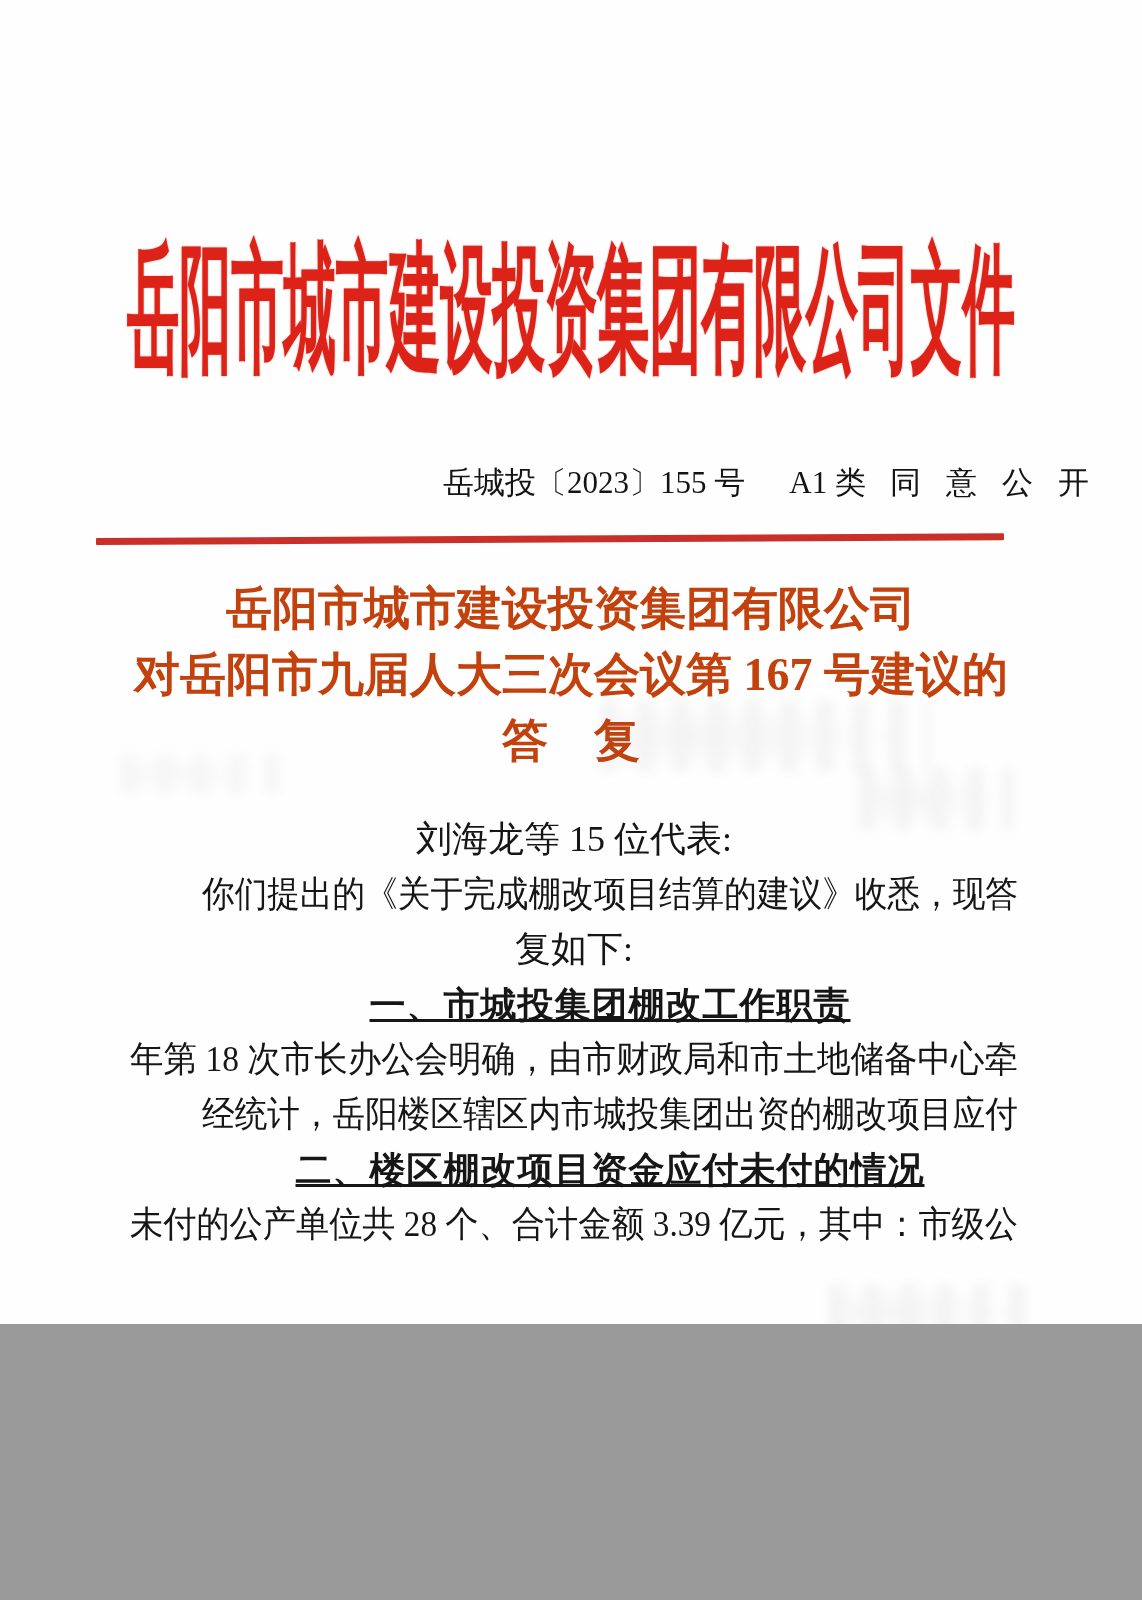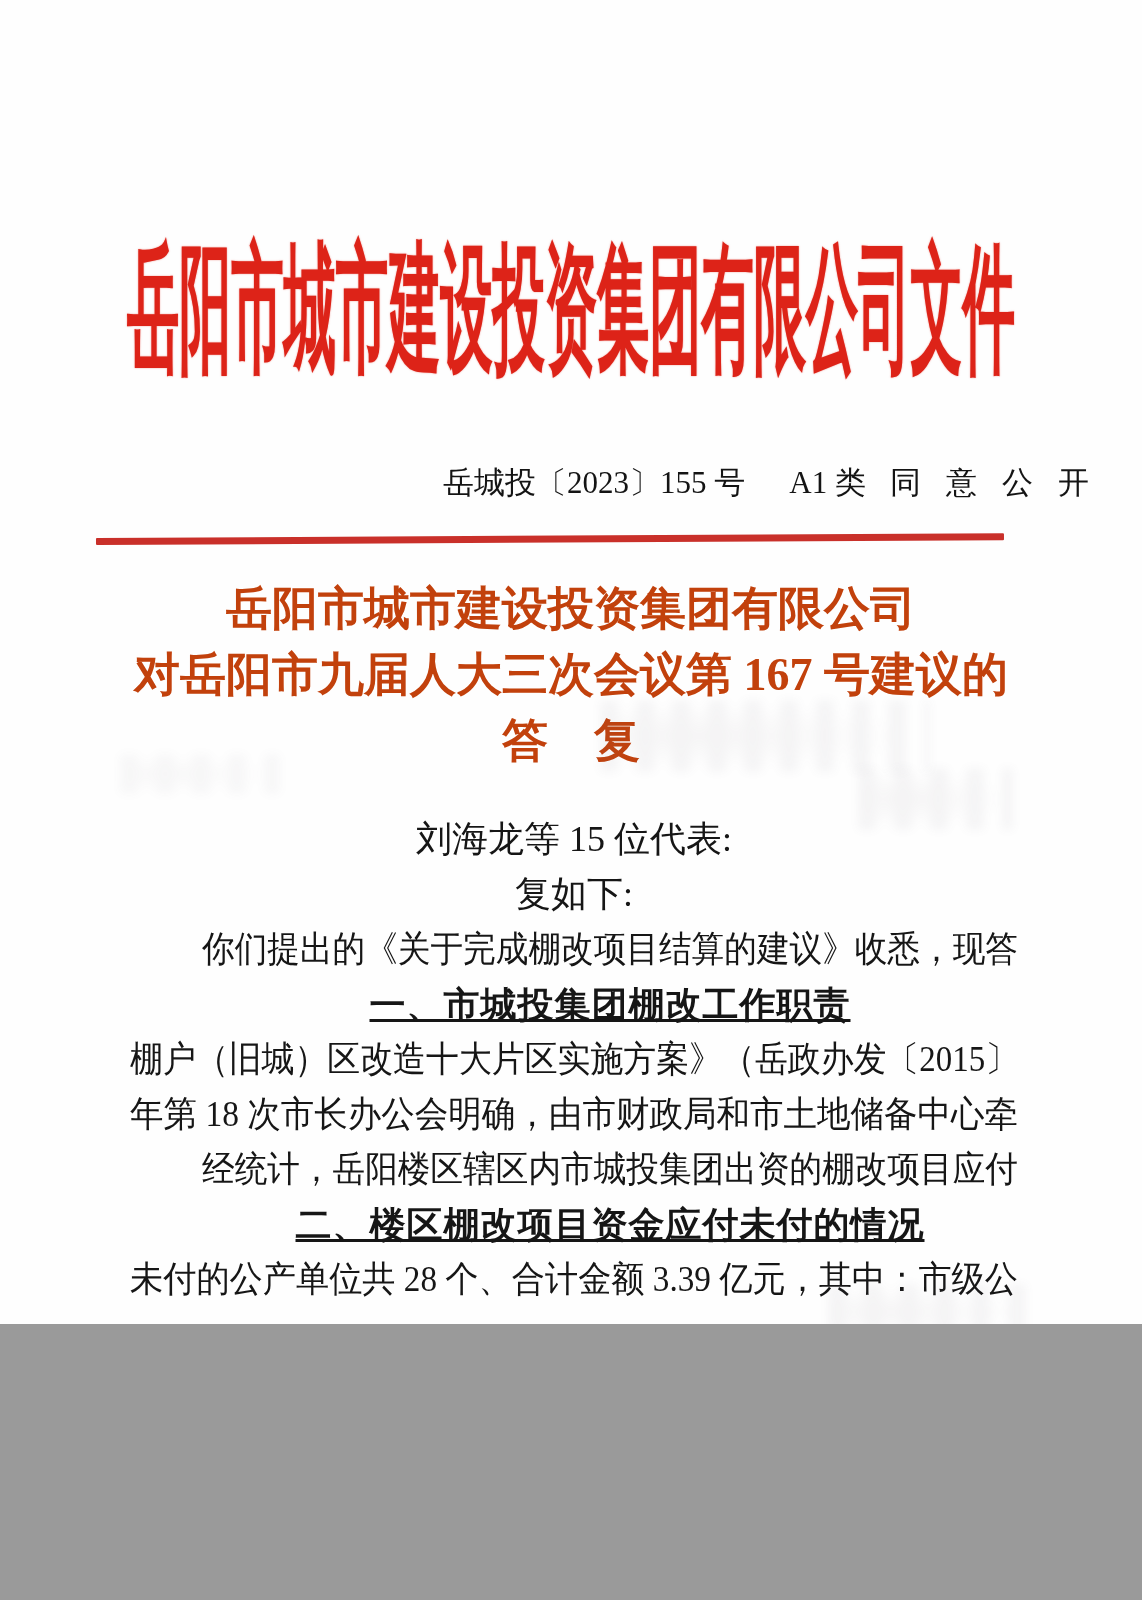--- a/index.html
+++ b/index.html
@@ -135,31 +135,28 @@
   <div class="doc-title">
     <div>岳阳市城市建设投资集团有限公司</div>
     <div>对岳阳市九届人大三次会议第 167 号建议的</div>
     <div>答　复</div>
   </div>
 
   <div class="body-block">
     <div class="ln">
       <span>刘海龙等 15 位代表:</span>
     </div>
+    <div class="ln indent">
+      <span class="fitspan" style="transform: scaleX(0.906667) scaleY(1);">你们提出的《关于完成棚改项目结算的建议》收悉，现答</span>
+    </div>
     <div class="ln">
       <span>复如下:</span>
     </div>
-    <div class="ln indent">
-      <span class="fitspan" style="transform: scaleX(0.906667) scaleY(1);">你们提出的《关于完成棚改项目结算的建议》收悉，现答</span>
-    </div>
     <div class="ln indent heading">
       <span>一、市城投集团棚改工作职责</span>
-    </div>
-    <div class="ln">
-      <span class="fitspan" style="transform: scaleX(0.91358) scaleY(1);">棚户（旧城）区改造十大片区实施方案》（岳政办发〔2015〕</span>
     </div>
     <div class="ln">
       <span class="fitspan" style="transform: scaleX(0.930818) scaleY(1);">年第 18 次市长办公会明确，由市财政局和市土地储备中心牵</span>
     </div>
     <div class="ln indent">
       <span class="fitspan" style="transform: scaleX(0.906667) scaleY(1);">经统计，岳阳楼区辖区内市城投集团出资的棚改项目应付</span>
     </div>
     <div class="ln indent heading">
       <span>二、楼区棚改项目资金应付未付的情况</span>
     </div>

